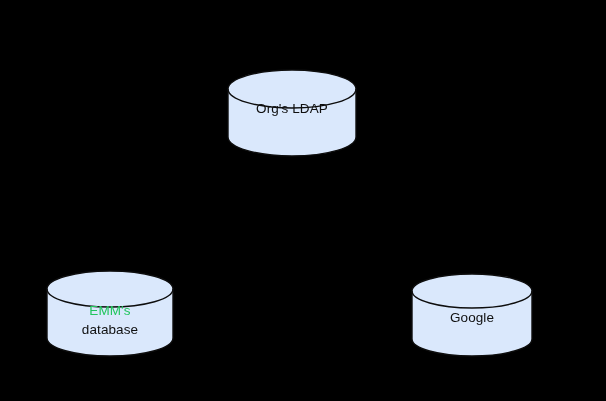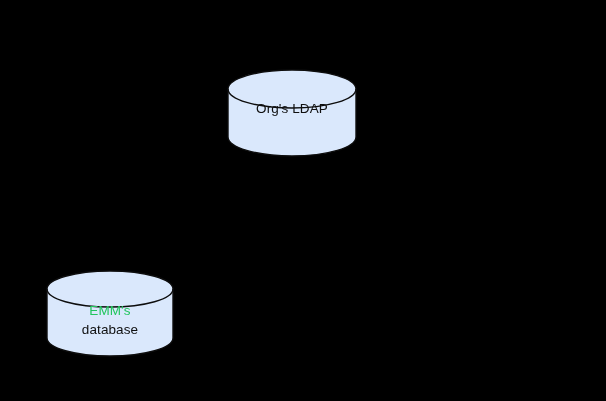--- a/index.html
+++ b/index.html
@@ -53,13 +53,20 @@
       <div class="db-label" style="top: 28px; color: rgb(15, 15, 15);">Org's LDAP</div>
     </div>
     <div class="db-node" style="left: 47px; top: 271px; width: 126px; height: 85px;">
       <svg width="126" height="85" viewBox="0 0 126 85">
         <path d="M 0 18 A 63 18 0 0 1 126 18 L 126 67 A 63 18 0 0 1 0 67 Z" fill="#dae8fc" stroke="#0d0d0d" stroke-width="1.4" stroke-linejoin="round"></path>
         <path d="M 0 18 A 63 18 0 0 0 126 18" fill="none" stroke="#0d0d0d" stroke-width="1.4"></path>
       </svg>
       <div class="db-label" style="top: 29px; color: #22c55e;">EMM's</div>
       <div class="db-label" style="top: 48px; color: rgb(15, 15, 15);">database</div>
     </div>
+    <div class="db-node" style="left: 412px; top: 274px; width: 120px; height: 82px;">
+      <svg width="120" height="82" viewBox="0 0 120 82">
+        <path d="M 0 17 A 60 17 0 0 1 120 17 L 120 65 A 60 17 0 0 1 0 65 Z" fill="#dae8fc" stroke="#0d0d0d" stroke-width="1.4" stroke-linejoin="round"></path>
+        <path d="M 0 17 A 60 17 0 0 0 120 17" fill="none" stroke="#0d0d0d" stroke-width="1.4"></path>
+      </svg>
+      <div class="db-label" style="top: 33px; color: rgb(15, 15, 15);">Google</div>
+    </div>
   </div>
 
 </body></html>

